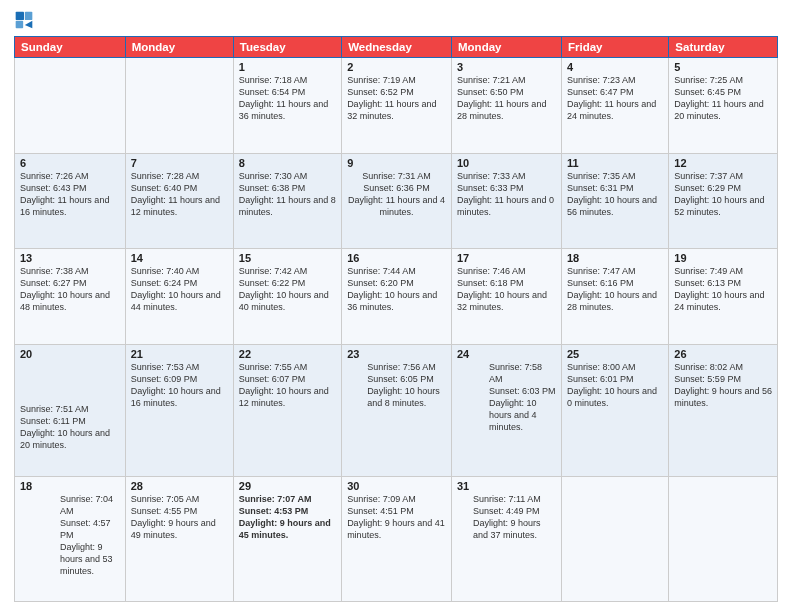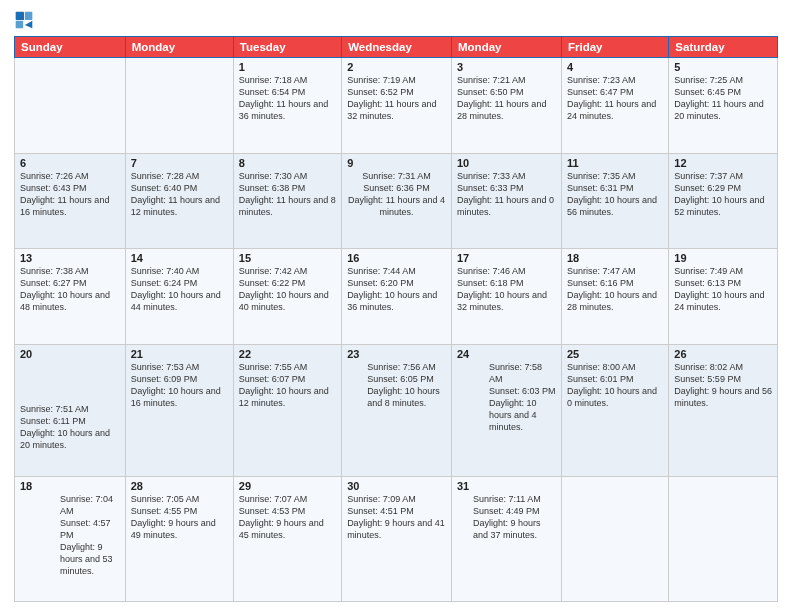--- a/index.html
+++ b/index.html
@@ -309,21 +309,21 @@
 Daylight: 9 hours and 53 minutes.</div>
           </td>
           <td>
             <span class="day-number">28</span>
             <div class="day-info" style="white-space: pre-line;">Sunrise: 7:05 AM
 Sunset: 4:55 PM
 Daylight: 9 hours and 49 minutes.</div>
           </td>
           <td>
             <span class="day-number">29</span>
-            <div class="day-info" style="white-space: pre-line;">Sunrise: 7:07 AM
+            <div class="day-info" style="white-space: pre-line; font-weight: bold;">Sunrise: 7:07 AM
 Sunset: 4:53 PM
 Daylight: 9 hours and 45 minutes.</div>
           </td>
           <td>
             <span class="day-number">30</span>
             <div class="day-info" style="white-space: pre-line;">Sunrise: 7:09 AM
 Sunset: 4:51 PM
 Daylight: 9 hours and 41 minutes.</div>
           </td>
           <td>

